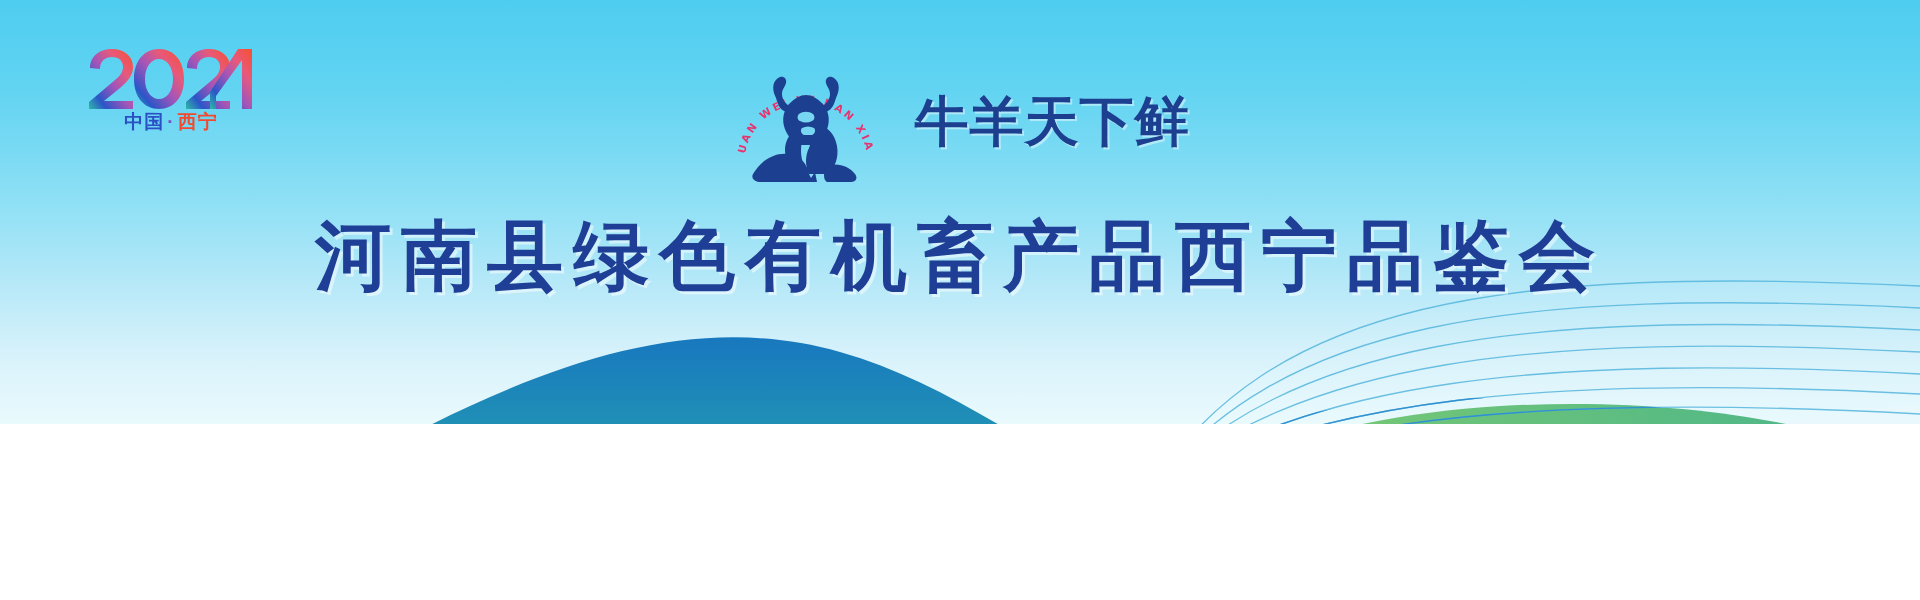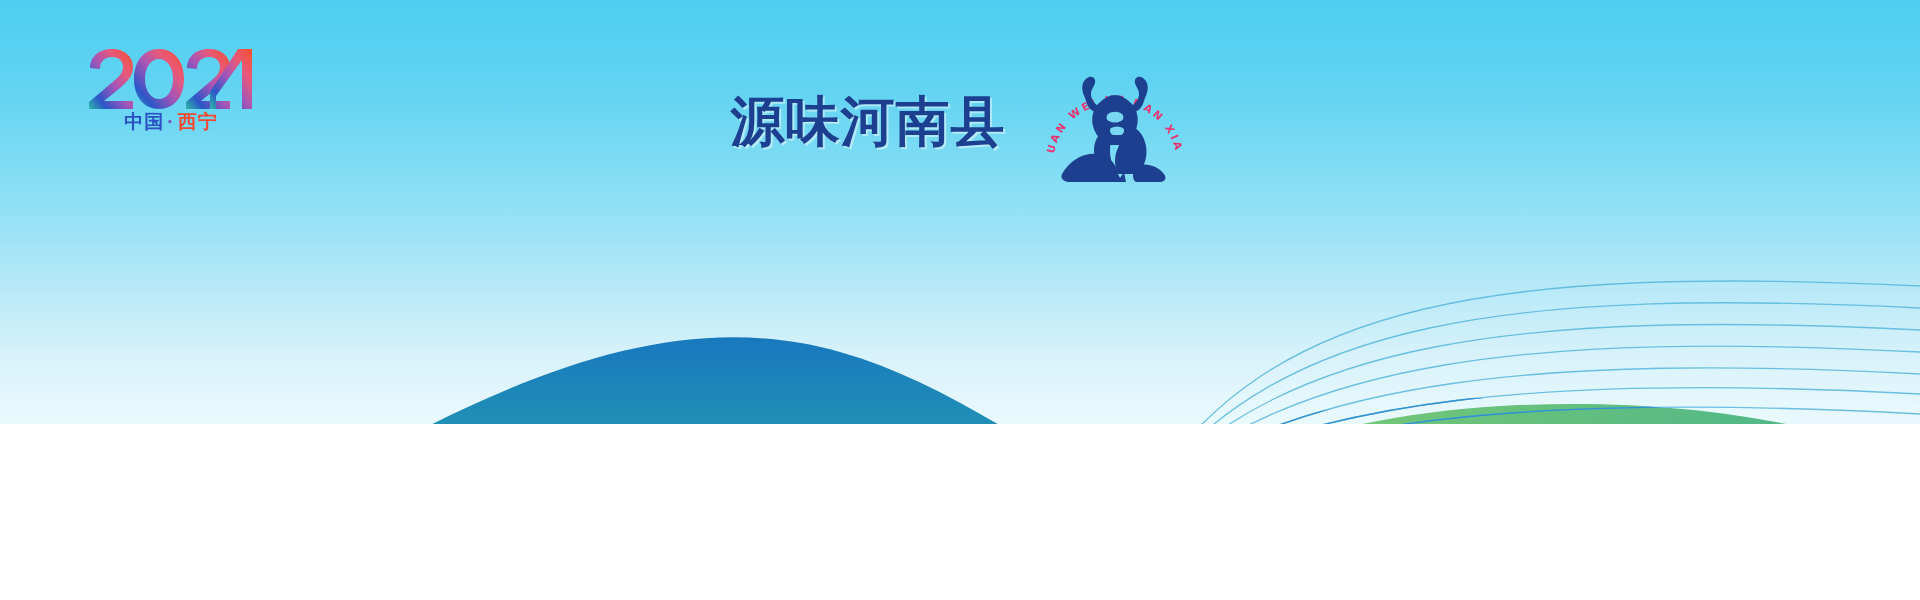--- a/index.html
+++ b/index.html
@@ -200,21 +200,20 @@
         <path d="M166 1 L166 61 L156 61 L156 1 Z M156 1 L156 12 L130 48 L130 61 L124 61 L124 44 L152 1 Z"></path>
       </g>
     </svg>
     <span class="sub">
       <span class="cn">中国</span><span class="dot">·</span><span class="xn">西宁</span>
     </span>
   </div>
 
   <div id="brand">
 
-    <div class="brand-cn">源味河南县</div>
 
     <div id="bullmark">
       <svg viewBox="0 0 150 120" width="150" height="120" aria-hidden="true">
         <defs>
           <path id="arcPath" d="M14 92 A62 62 0 0 1 136 92" fill="none"></path>
         </defs>
 
         <text font-size="10.5" font-weight="700" letter-spacing="2.6" font-family="'DejaVu Sans','Liberation Sans',sans-serif" fill="#e8336e">
           <textPath href="#arcPath" startOffset="50%" text-anchor="middle" id="arcTextPath">YUAN WEI HE NAN XIAN</textPath>
         </text>
@@ -244,16 +243,18 @@
           <path d="M72 116 L76 108 L80 116 L84 110 L86 120 L68 120 Z"></path>
         </g>
 
         <g fill="#79d6f2">
           <path d="M68 52 C72 49 78 49 82 52 C84 54 84 58 81 59 C77 61 73 61 69 59 C66 58 66 54 68 52 Z"></path>
           <path d="M71 66 C75 64 79 64 83 66 C85 68 84 72 81 73 L73 73 C70 72 69 68 71 66 Z"></path>
         </g>
       </svg>
     </div>
 
+    <div class="brand-cn">牛羊天下鲜</div>
   </div>
 
+  <div id="headline">河南县绿色有机畜产品西宁品鉴会</div>
 
 </div>
 
 </body></html>

